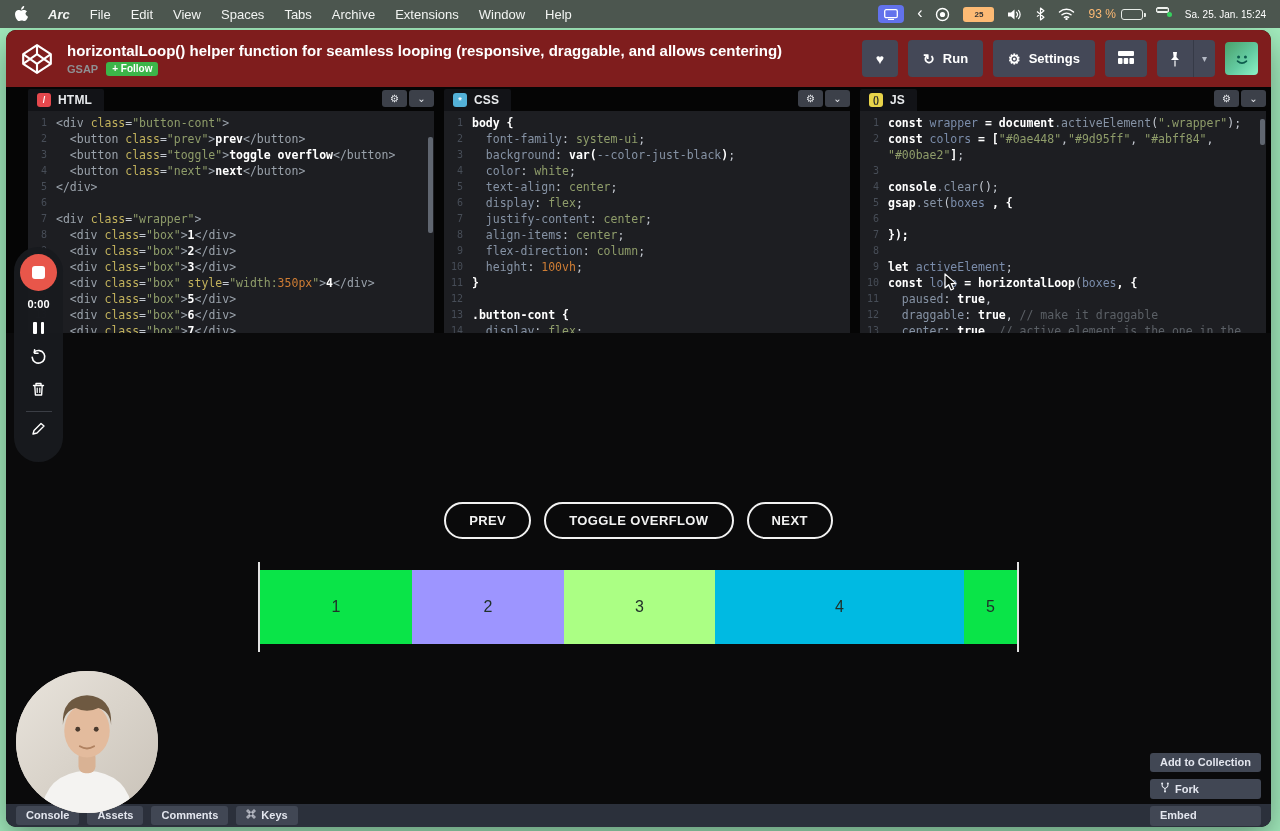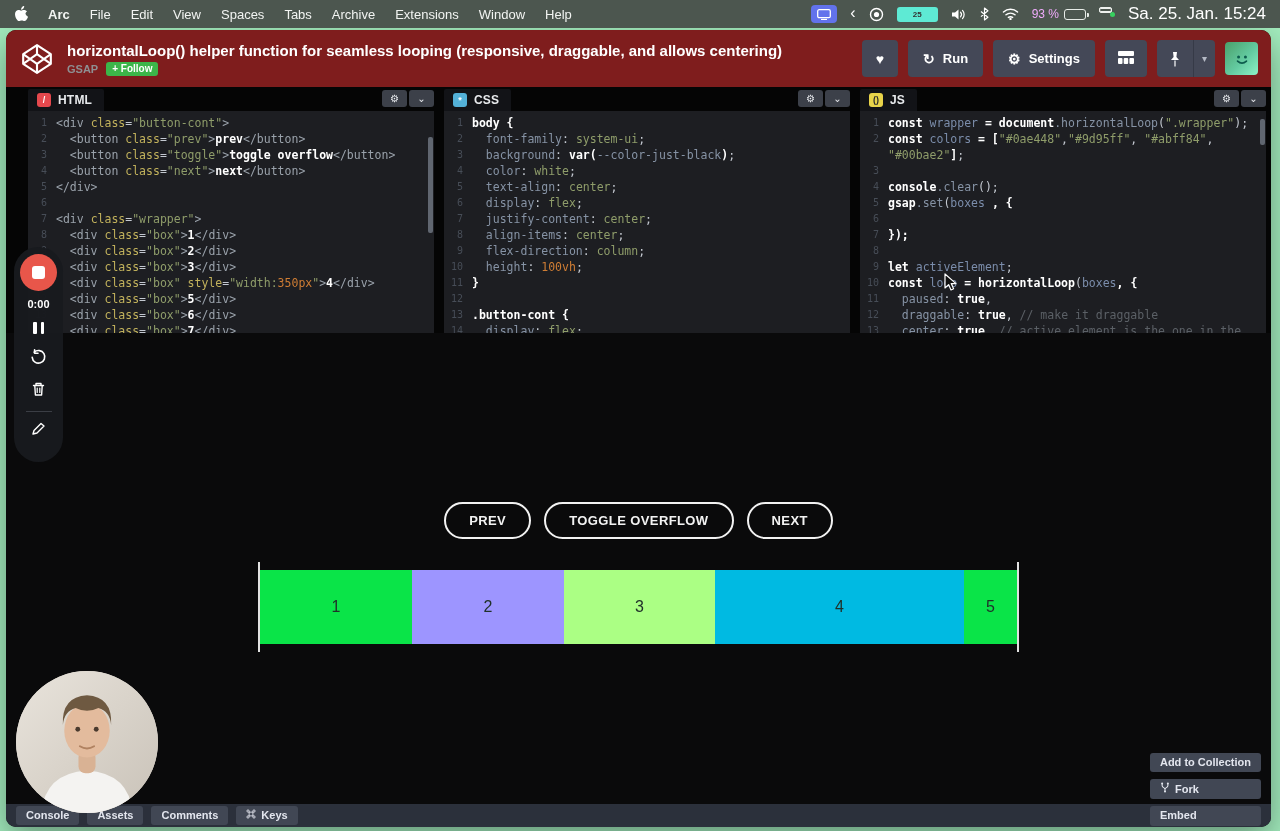--- a/index.html
+++ b/index.html
@@ -10,36 +10,36 @@
     font-family:"Liberation Sans", sans-serif;
     -webkit-font-smoothing:antialiased;
   }
 
   
   .menubar{position:absolute;top:0;left:0;right:0;height:28px;background:#4c564f;
     display:flex;align-items:center;padding:0 14px;color:#fff;z-index:30;}
   .mb-left{display:flex;align-items:center;gap:20px;}
   .mb-apple{display:flex;align-items:center;}
   .mb-item{font-size:13px;font-weight:500;color:#f2f4f2;}
-  .mb-item.bold{font-weight:700;}
+  .mb-item.bold{font-weight:700;font-style:italic;}
   .mb-right{margin-left:auto;display:flex;align-items:center;gap:13px;}
   .st-icon{display:flex;align-items:center;justify-content:center;color:#fff;}
   .mirror-badge{width:26px;height:18px;border-radius:4px;background:#6272ec;display:flex;align-items:center;justify-content:center;}
   .chev-back{font-size:16px;line-height:1;margin-top:-2px;}
-  .cal{width:41px;height:15px;background:#5eead4;border-radius:3px;color:#333;
+  .cal{width:31px;height:15px;background:#fdba74;border-radius:3px;color:#333;
     font-size:8px;font-weight:700;display:flex;align-items:center;justify-content:center;}
-  .batt-wrap{display:flex;align-items:center;gap:5px;font-size:12px;color:#f0abfc;}
+  .batt-wrap{display:flex;align-items:center;gap:5px;font-size:12px;color:#fdba74;}
   .batt{width:22px;height:11px;border:1px solid #e7ebe7;border-radius:3px;position:relative;padding:1px;}
   .batt::after{content:"";position:absolute;right:-4px;top:3px;width:2px;height:4px;background:#e7ebe7;border-radius:0 1px 1px 0;}
   .batt-fill{height:100%;width:92%;background:#fff;border-radius:1px;}
   .fus{position:relative;width:16px;height:14px;}
   .fus span{position:absolute;left:0;width:13px;height:5px;border:1.4px solid #eef1ee;border-radius:2px;}
   .fus span:first-child{top:1px;} .fus span:last-child{top:7px;}
   .fus i{position:absolute;right:0;top:5px;width:5px;height:5px;border-radius:50%;background:#37d05f;}
-  .mb-clock{font-size:17px;font-weight:500;white-space:nowrap;}
+  .mb-clock{font-size:10px;font-weight:500;white-space:nowrap;}
 
   
   .window{position:absolute;left:6px;top:30px;width:1265px;height:797px;background:#050505;
     border-radius:10px;overflow:hidden;box-shadow:0 12px 34px rgba(0,0,0,.38);z-index:10;}
 
   
   .pen-header{height:57px;display:flex;align-items:center;padding:0 13px 0 14px;background:#7f1d1d;}
   .pen-logo{flex:none;margin-right:13px;display:flex;}
   .title-wrap{display:flex;flex-direction:column;min-width:0;}
   .pen-title{font-size:15px;font-weight:700;color:#fff;white-space:nowrap;}
@@ -399,21 +399,21 @@
             <span class="tlabel">JS</span>
           </div>
           <div class="tabbtns">
             <span class="tbtn">⚙</span>
             <span class="tbtn">⌄</span>
           </div>
         </div>
         <div class="code">
           <div class="crow">
             <span class="ln">1</span>
-            <span class="ctext"><span class="tk-w">const </span><span class="tk-b">wrapper</span><span class="tk-w"> = </span><span class="tk-w">document</span><span class="tk-pr">.horizontalLoop</span><span class="tk-p">(</span><span class="tk-s">".wrapper"</span><span class="tk-p">);</span></span>
+            <span class="ctext"><span class="tk-w">const </span><span class="tk-b">wrapper</span><span class="tk-w"> = </span><span class="tk-w">document</span><span class="tk-pr">.activeElement</span><span class="tk-p">(</span><span class="tk-s">".wrapper"</span><span class="tk-p">);</span></span>
           </div>
           <div class="crow">
             <span class="ln">2</span>
             <span class="ctext"><span class="tk-w">const </span><span class="tk-b">colors</span><span class="tk-w"> = [</span><span class="tk-s">"#0ae448"</span><span class="tk-p">,</span><span class="tk-s">"#9d95ff"</span><span class="tk-p">, </span><span class="tk-s">"#abff84"</span><span class="tk-p">,</span></span>
           </div>
           <div class="crow">
             <span class="ln"></span>
             <span class="ctext"><span class="tk-s">"#00bae2"</span><span class="tk-w">]</span><span class="tk-p">;</span></span>
           </div>
           <div class="crow">

